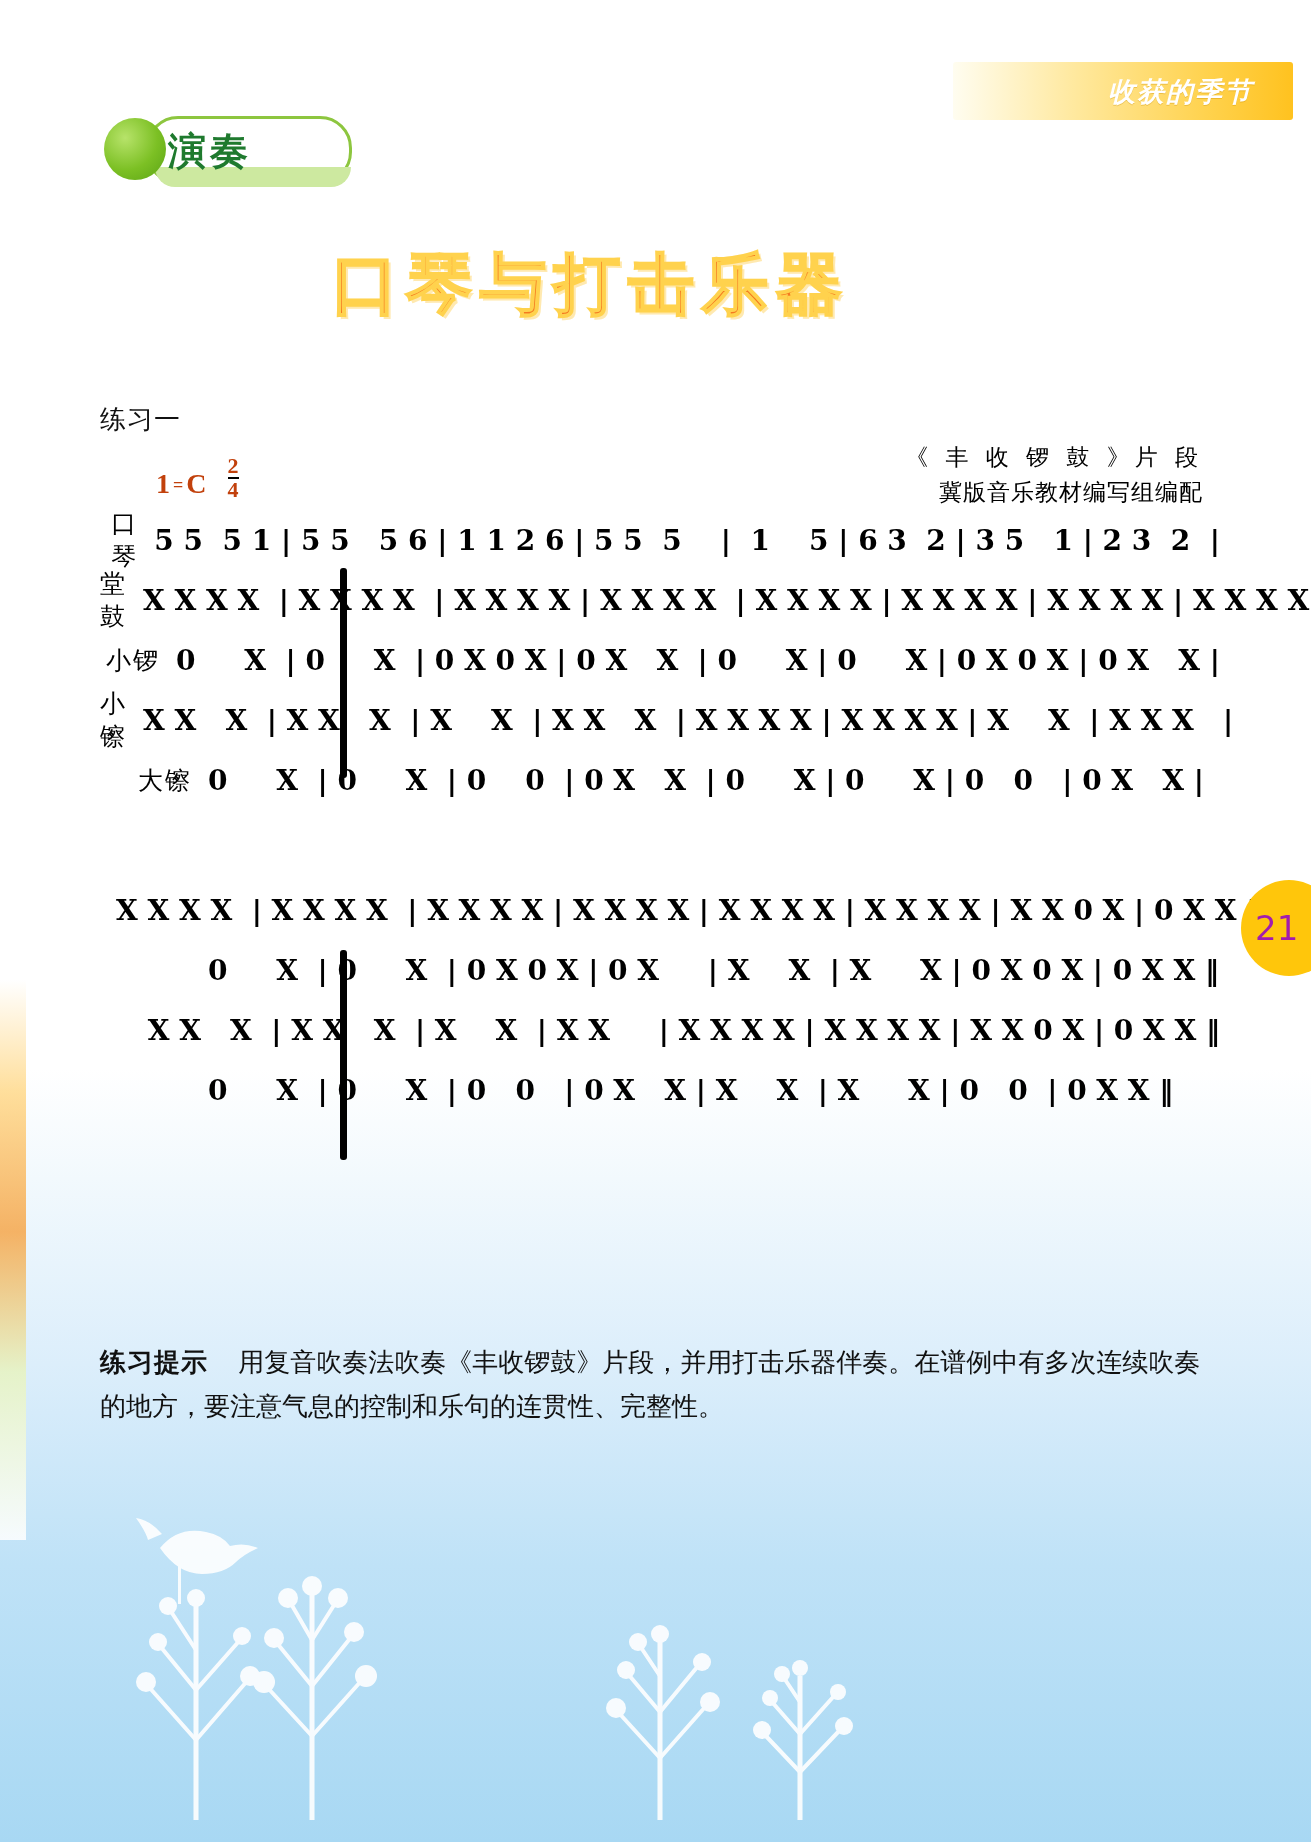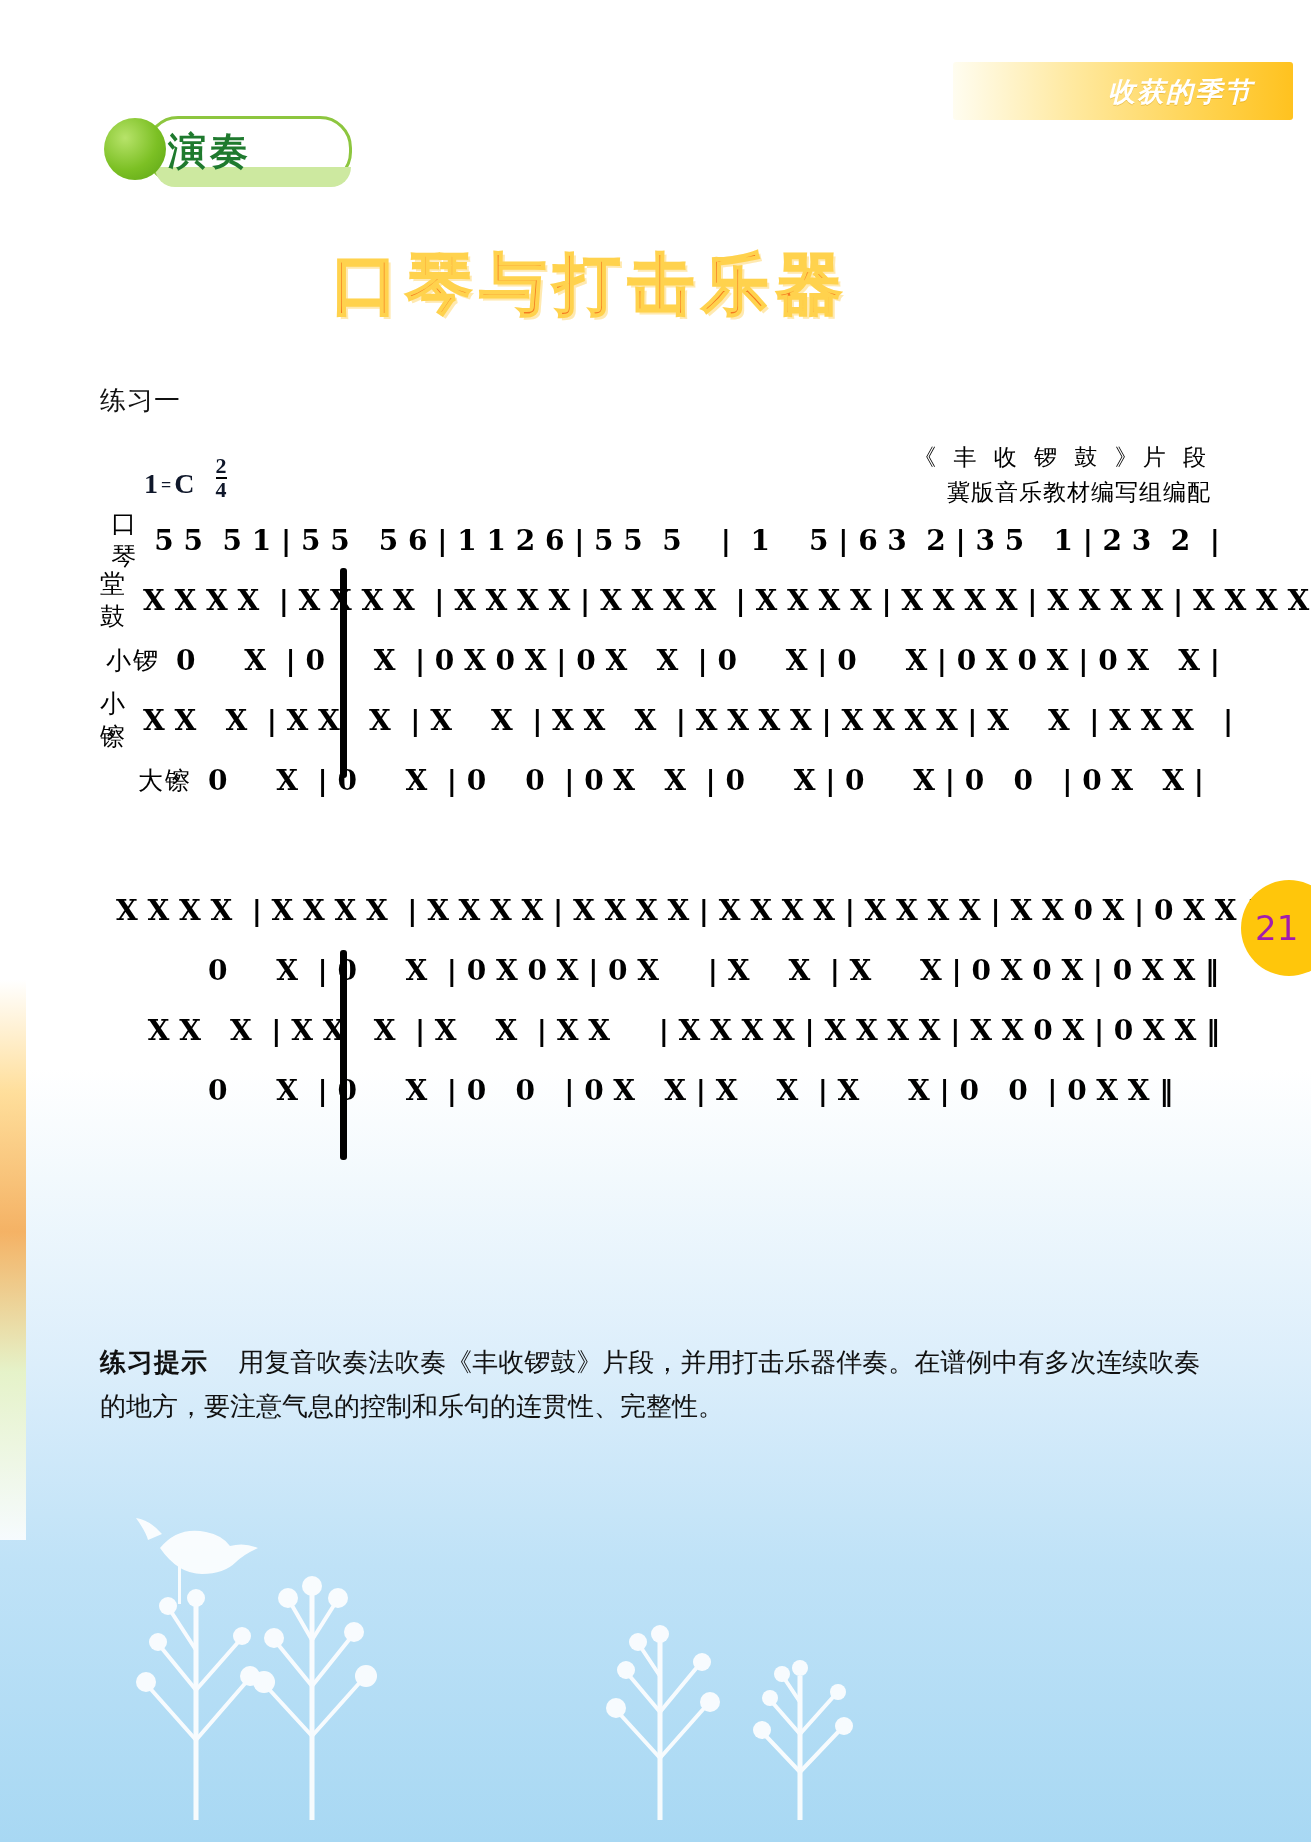--- a/index.html
+++ b/index.html
@@ -55,32 +55,32 @@
   .main-title{
     position:absolute;left:0;top:240px;width:1182px;text-align:center;
     font-family:"DejaVu Sans", sans-serif;
     font-size:66px;font-weight:bold;letter-spacing:8px;
     color:#f47a20;
     -webkit-text-stroke:2px #ffd24d;
     text-shadow:3px 3px 0 #ffe9b0;
   }
   
   .ex-label{
-    position:absolute;left:100px;top:383px;
+    position:absolute;left:100px;top:402px;
     font-family:Liberation Serif, serif;font-size:26px;color:#111;letter-spacing:1px;
   }
   
-  .keysig{position:absolute;left:144px;top:455px;font-size:28px;font-weight:bold;color:#0f172a;}
+  .keysig{position:absolute;left:156px;top:455px;font-size:28px;font-weight:bold;color:#c2410c;}
   .keysig .eq{font-size:18px;vertical-align:2px;padding:0 3px;}
   .frac{display:inline-block;text-align:center;vertical-align:-4px;margin-left:14px;line-height:1;}
   .frac .num{display:block;font-size:22px;font-weight:bold;}
   .frac .den{display:block;font-size:22px;font-weight:bold;border-top:2px solid #000;}
   
   .credit{
-    position:absolute;right:100px;top:440px;text-align:right;
+    position:absolute;right:108px;top:440px;text-align:right;
     font-family:"DejaVu Serif", serif;font-size:23px;color:#000;line-height:1.5;margin-left:41px;
   }
   .credit .l1{letter-spacing:5px;}
   .credit .l2{letter-spacing:1px;}
   
   .score{position:absolute;left:100px;top:510px;width:1120px;}
   .sysrow{display:flex;align-items:center;height:60px;}
   .partname{
     width:92px;text-align:right;padding-right:16px;
     font-family:"DejaVu Sans", sans-serif;font-size:25px;color:#000;letter-spacing:2px;

